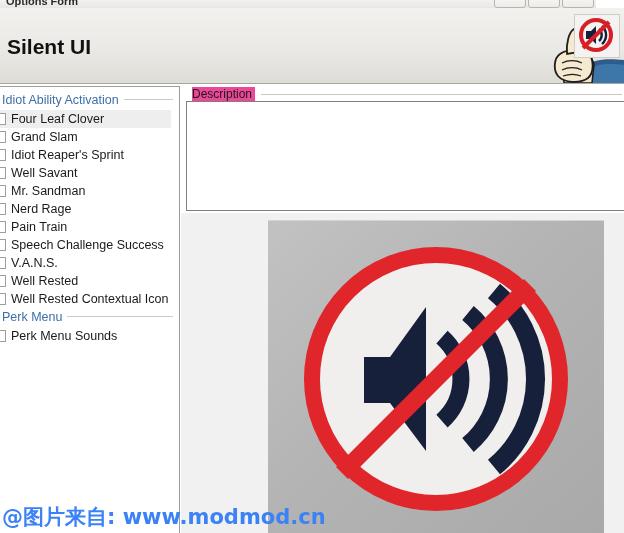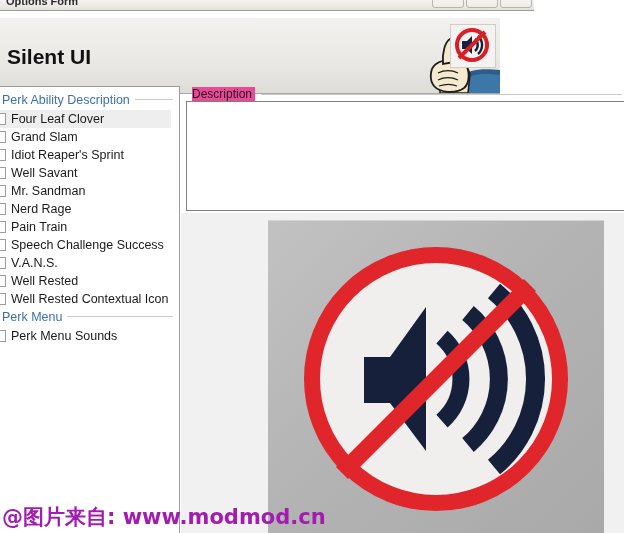--- a/index.html
+++ b/index.html
@@ -15,21 +15,21 @@
     width: 624px;
     height: 533px;
     overflow: hidden;
     background: #ffffff;
   }
 
   
   .titlebar {
     position: absolute;
     left: 0; top: 0;
-    width: 534px;
+    width: 596px;
     height: 10px;
     background: linear-gradient(to bottom, #f3f2ef 0%, #eceae6 60%, #e3e1dc 100%);
     border-bottom: 1px solid #9a9a96;
     overflow: hidden;
   }
   .titlebar-text {
     position: absolute;
     left: 6px;
     top: -5px;
     font-size: 11px;
@@ -48,22 +48,22 @@
     width: 30px;
     height: 16px;
     border: 1px solid #b6b4ae;
     border-radius: 3px;
     background: linear-gradient(to bottom, #fdfdfc, #eeece7);
   }
 
   
   .header {
     position: absolute;
-    left: 0; top: 18px;
-    width: 500px;
+    left: 0; top: 8px;
+    width: 624px;
     height: 75px;
     background: linear-gradient(to bottom, #f2f1ef 0%, #ebe9e5 55%, #dedcd7 100%);
     border-bottom: 1px solid #a9a7a2;
     overflow: hidden;
   }
   .header-title {
     position: absolute;
     left: 7px;
     top: 27px;
     font-size: 21px;
@@ -214,21 +214,21 @@
     background: #f1f1f1;
   }
 
   
   .watermark {
     position: absolute;
     left: 2px;
     bottom: 2px;
     font-size: 21px;
     font-weight: bold;
-    color: #a21caf;
+    color: #3b82f6;
     white-space: nowrap;
     z-index: 40;
     font-family: "DejaVu Sans", sans-serif;
   }
 </style>
 </head>
 <body>
 
 <div id="screen">
 
@@ -275,21 +275,21 @@
         </g>
       </svg>
     </div>
   </div>
 
   <div class="right-filler"></div>
 
   <div class="left-panel">
 
     <div class="group-header">
-      <span class="ghtext">Perk Ability Description</span>
+      <span class="ghtext">Idiot Ability Activation</span>
       <span class="ghline"></span>
     </div>
 
     <div class="opt-row selected">
       <span class="cbox"></span>
       <span class="opt-label">Four Leaf Clover</span>
     </div>
     <div class="opt-row">
       <span class="cbox"></span>
       <span class="opt-label">Grand Slam</span>

